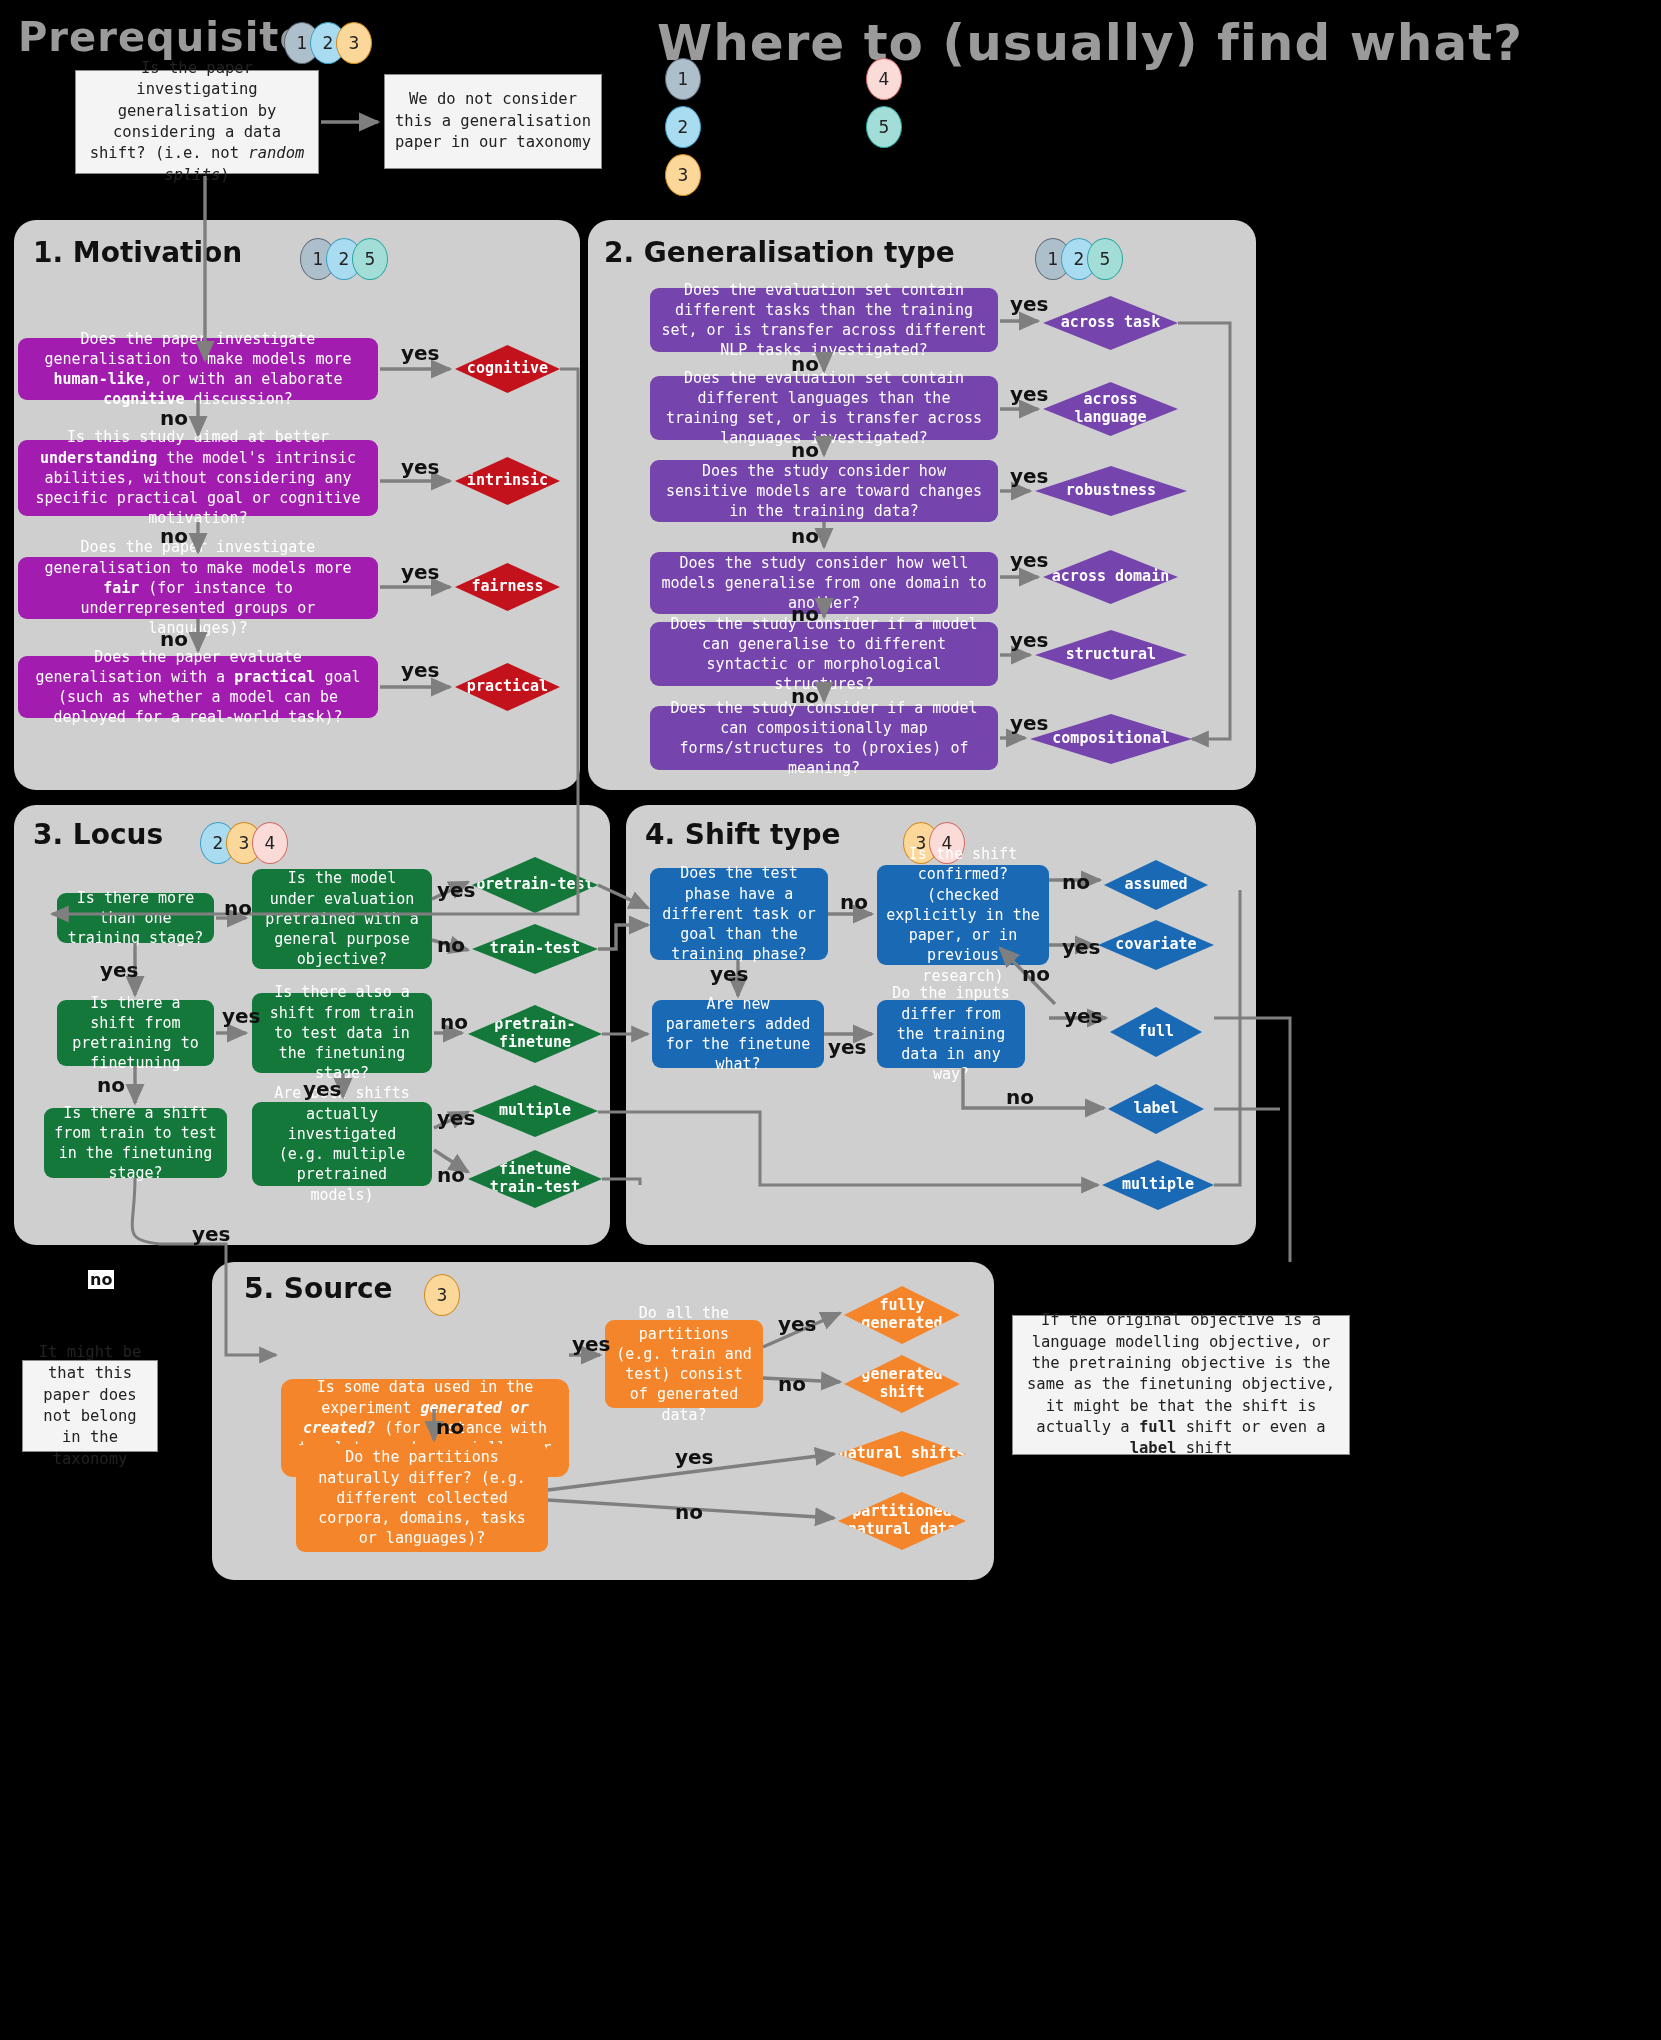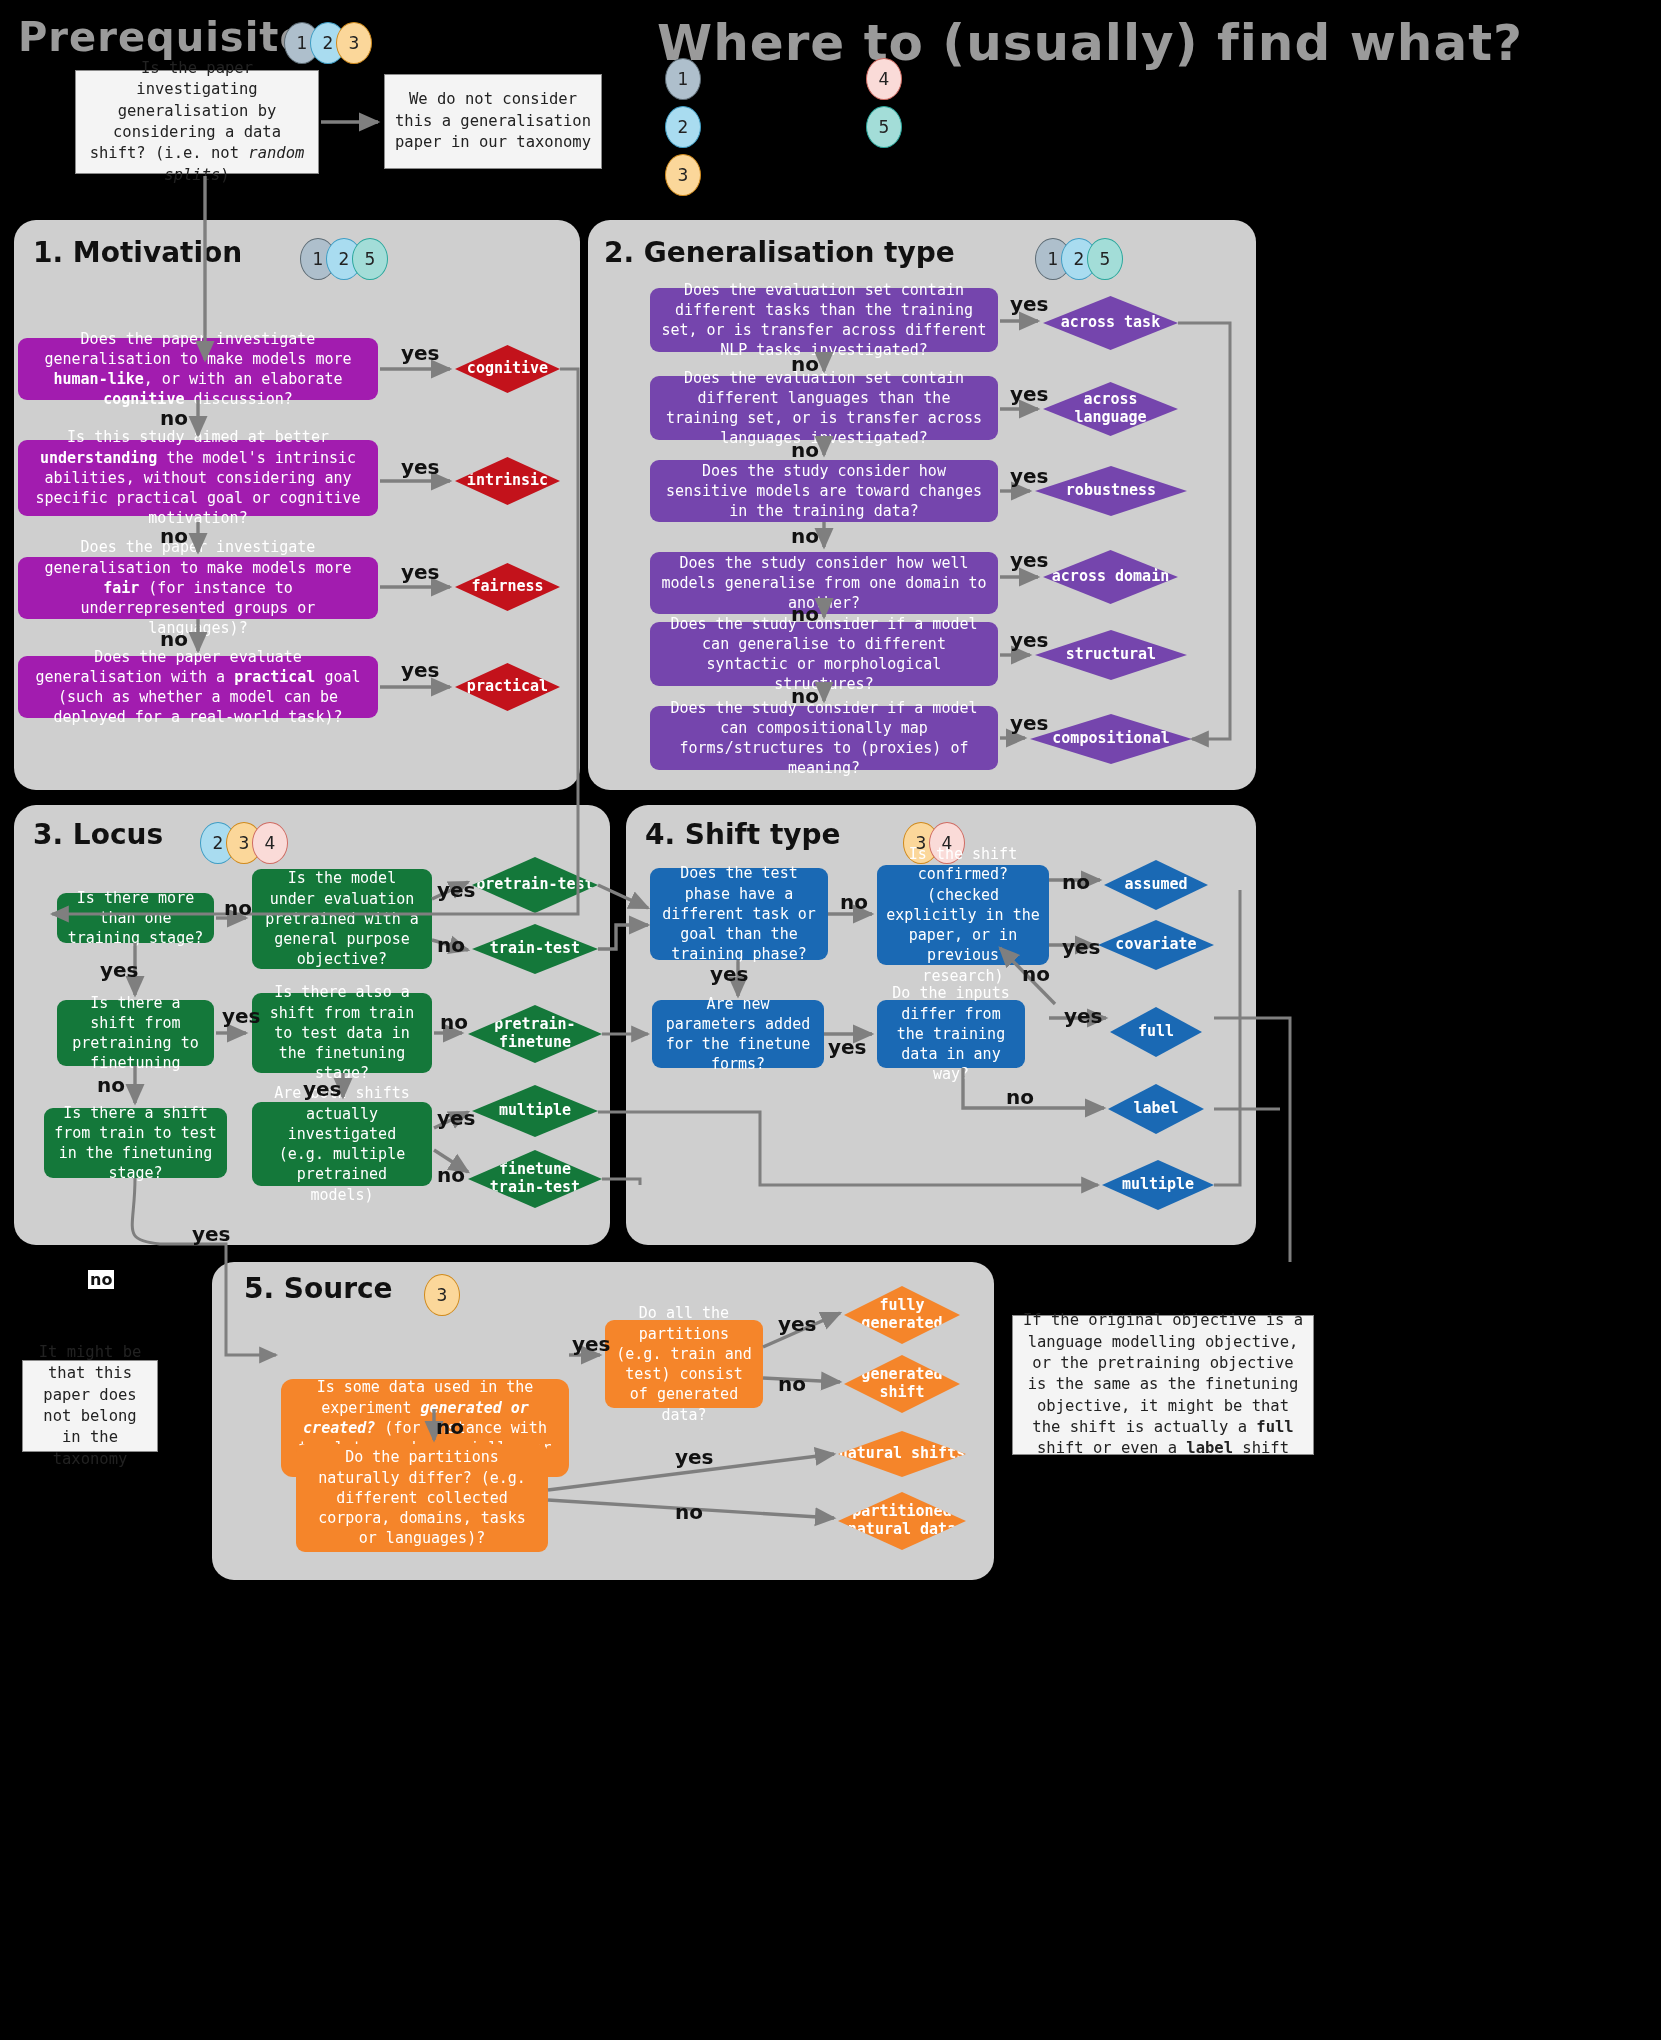--- a/index.html
+++ b/index.html
@@ -134,21 +134,21 @@
 <div class="dia dgrn" style="left:472px;top:1085px;width:126px;height:52px;">multiple</div>
 <div class="dia dgrn" style="left:468px;top:1150px;width:134px;height:58px;">finetune train-test</div>
 
 <div class="panel" style="left:626px;top:805px;width:630px;height:440px;"></div>
 <div class="sec-title abs" style="left:645px;top:818px;">4. Shift type</div>
 <div class="circ c3" style="left:903px;top:822px;">3</div>
 <div class="circ c4" style="left:929px;top:822px;">4</div>
 
 <div class="box blue" style="left:650px;top:868px;width:178px;height:92px;">Does the test phase have a different task or goal than the training phase?</div>
 <div class="box blue" style="left:877px;top:865px;width:172px;height:100px;">Is the shift confirmed? (checked explicitly in the paper, or in previous research)</div>
-<div class="box blue" style="left:652px;top:1000px;width:172px;height:68px;">Are new parameters added for the finetune forms?</div>
+<div class="box blue" style="left:652px;top:1000px;width:172px;height:68px;">Are new parameters added for the finetune what?</div>
 <div class="box blue" style="left:877px;top:1000px;width:148px;height:68px;">Do the inputs differ from the training data in any way?</div>
 
 <div class="dia dblu" style="left:1104px;top:860px;width:104px;height:50px;">assumed</div>
 <div class="dia dblu" style="left:1098px;top:920px;width:116px;height:50px;">covariate</div>
 <div class="dia dblu" style="left:1110px;top:1007px;width:92px;height:50px;">full</div>
 <div class="dia dblu" style="left:1108px;top:1084px;width:96px;height:50px;">label</div>
 <div class="dia dblu" style="left:1102px;top:1160px;width:112px;height:50px;">multiple</div>
 
 <div class="panel" style="left:212px;top:1262px;width:782px;height:318px;"></div>
 <div class="sec-title abs" style="left:244px;top:1272px;">5. Source</div>
@@ -159,21 +159,21 @@
 </div>
 <div class="box orange" style="left:605px;top:1320px;width:158px;height:88px;">Do all the partitions (e.g. train and test) consist of generated data?</div>
 <div class="box orange" style="left:296px;top:1444px;width:252px;height:108px;">Do the partitions naturally differ? (e.g. different collected corpora, domains, tasks or languages)?</div>
 
 <div class="dia dorg" style="left:844px;top:1286px;width:116px;height:58px;">fully generated</div>
 <div class="dia dorg" style="left:844px;top:1355px;width:116px;height:58px;">generated shift</div>
 <div class="dia dorg" style="left:838px;top:1431px;width:128px;height:46px;">natural shifts</div>
 <div class="dia dorg" style="left:838px;top:1492px;width:128px;height:58px;">partitioned natural data</div>
 
 <div class="note" style="left:22px;top:1360px;width:136px;height:92px;">It might be that this paper does not belong in the taxonomy</div>
-<div class="note" style="left:1012px;top:1315px;width:302px;height:140px;text-align:center;">
+<div class="note" style="left:1012px;top:1315px;width:338px;height:140px;text-align:center;">
   <span>If the original objective is a language modelling objective, or the pretraining objective is the same as the finetuning objective, it might be that the shift is actually a <b>full</b> shift or even a <b>label</b> shift</span>
 </div>
 
 <svg class="ovl">
   <defs>
     <marker id="ah" viewBox="0 0 10 10" refX="8" refY="5" markerWidth="7" markerHeight="7" orient="auto">
       <path d="M0,1 L9,5 L0,9 z" fill="#7f7f7f"></path>
     </marker>
   </defs>
   <g stroke="#7f7f7f" stroke-width="3.4" fill="none" marker-end="url(#ah)">

